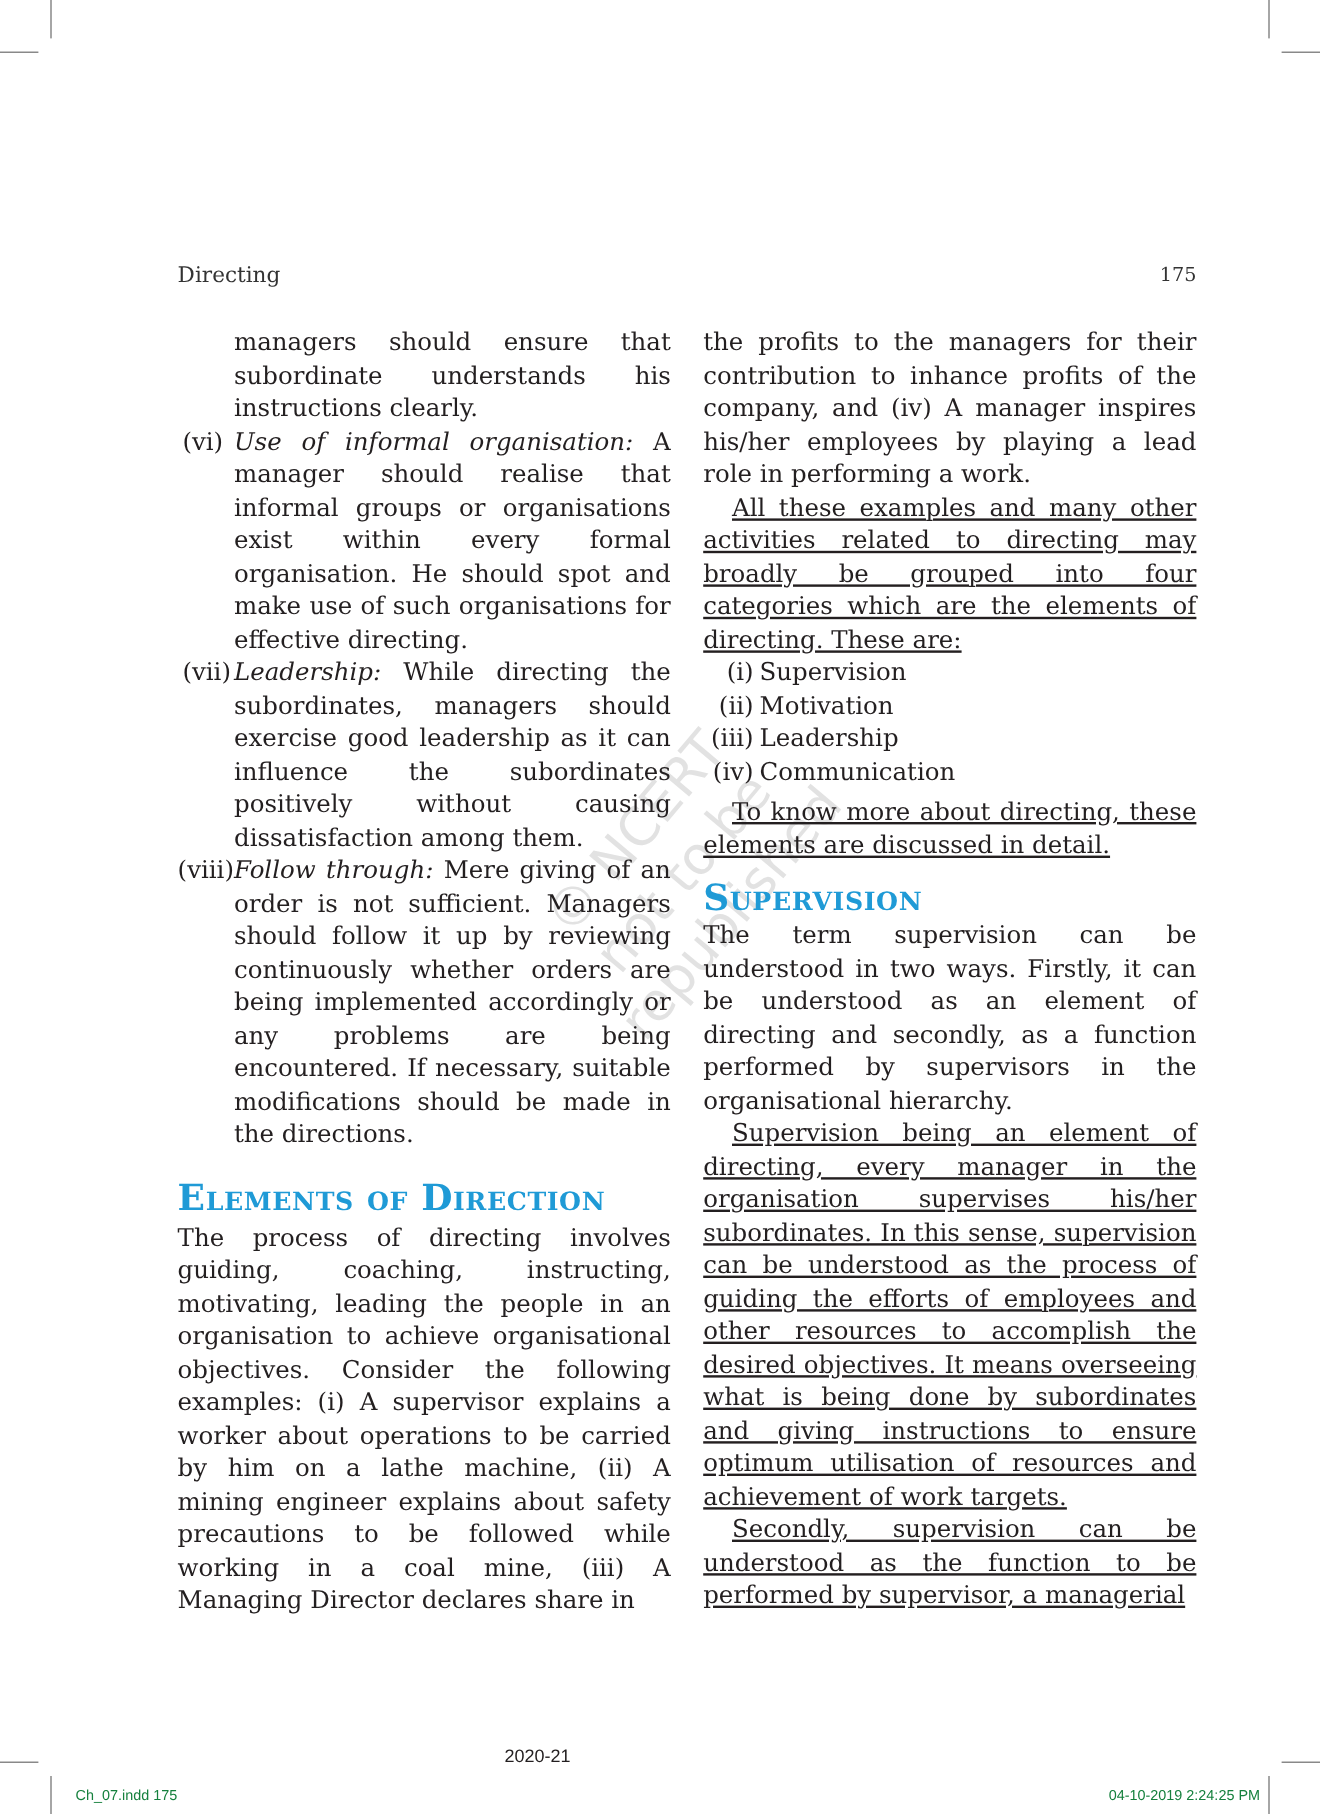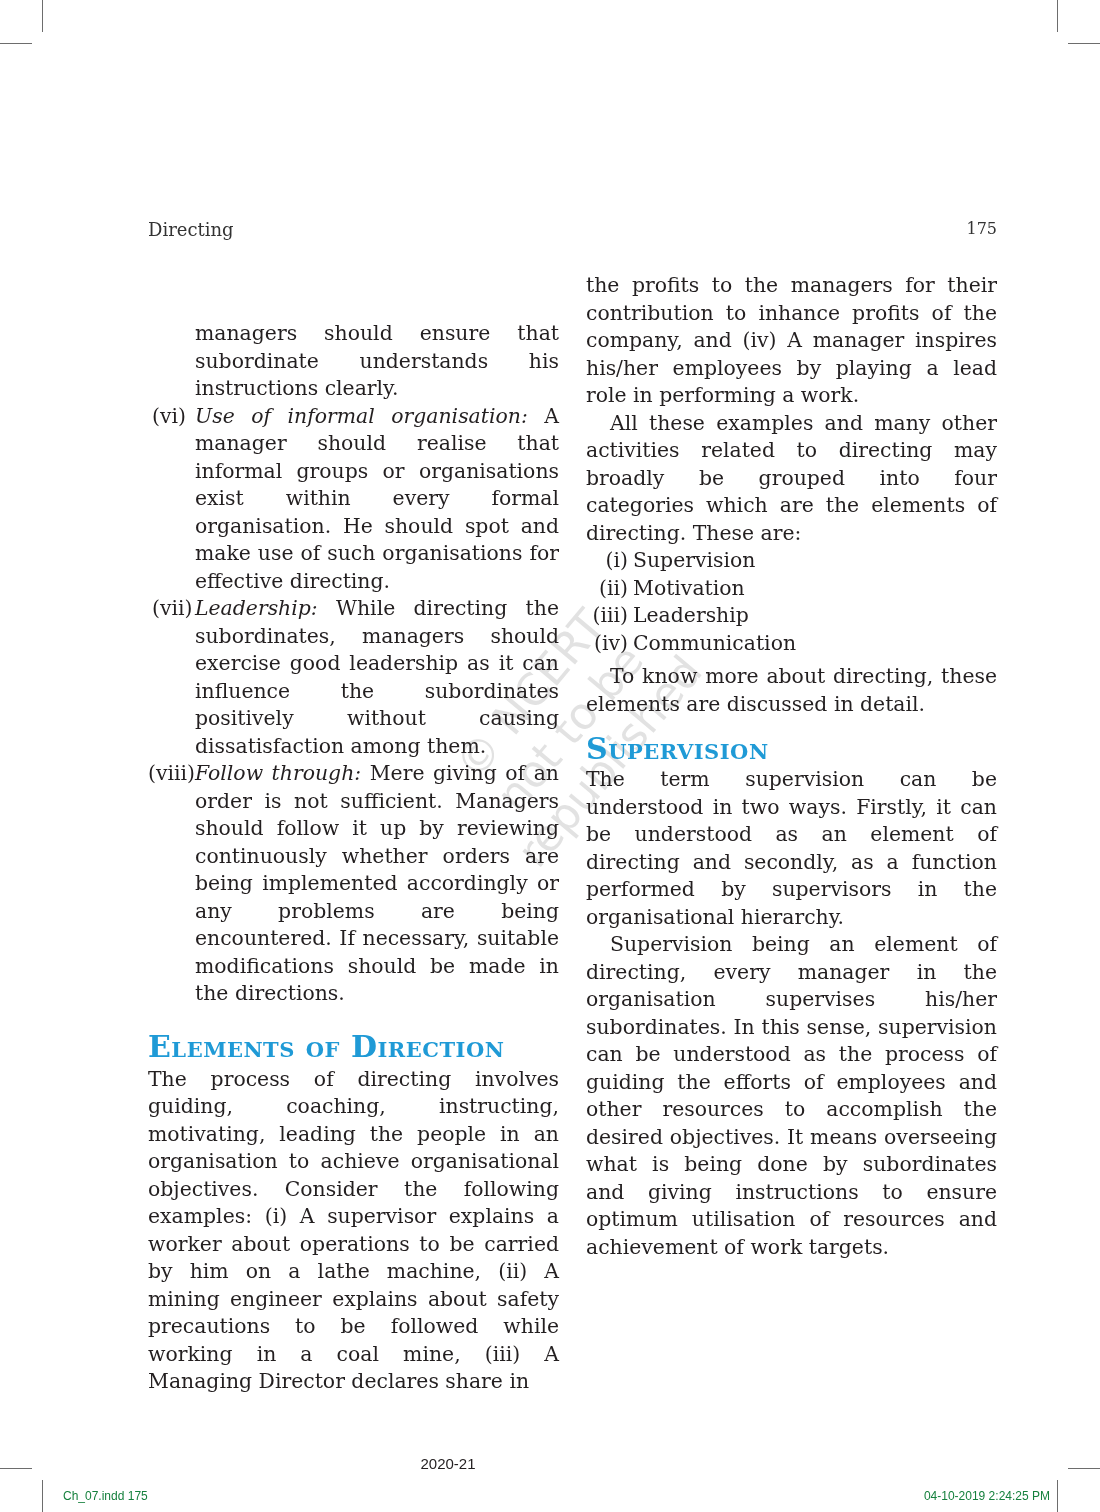--- a/index.html
+++ b/index.html
@@ -18,24 +18,24 @@
     }
     .page-number {
       position: absolute; top: 219px; right: 103px;
       font-size: 16px; color: #333;
     }
     .col {
       position: absolute; top: 272px; width: 411px;
       font-size: 20.4px; line-height: 27.5px;
       text-align: justify;
     }
-    .col.left { left: 148px; margin-top: 48px; }
+    .col.left { left: 148px; }
     .col.right { left: 586px; }
     .col p { margin: 0; }
-    .indent { text-indent: 24px; }
+    .indent { text-indent: 24px; text-decoration: underline; }
     .item { position: relative; padding-left: 47px; }
     .item .num { position: absolute; left: 4px; top: 0; }
     .item.wide .num { left: 0; }
     .cont { padding-left: 47px; }
     em { font-style: italic; }
 
     .heading {
       color: #1f9ad6; font-weight: bold;
       font-family: "DejaVu Serif", "Liberation Serif", serif;
       font-variant: small-caps; letter-spacing: 0.5px;
@@ -124,17 +124,18 @@
     <div class="li">
       <span class="num">(iv)</span><span>Communication</span>
     </div>
   </div>
 
   <p class="indent after-list">To know more about directing, these elements are discussed in detail.</p>
 
   <h2 class="heading h-supervision">Supervision</h2>
   <p>The term supervision can be understood in two ways. Firstly, it can be understood as an element of directing and secondly, as a function performed by supervisors in the organisational hierarchy.</p>
   <p class="indent">Supervision being an element of directing, every manager in the organisation supervises his/her subordinates. In this sense, supervision can be understood as the process of guiding the efforts of employees and other resources to accomplish the desired objectives. It means overseeing what is being done by subordinates and giving instructions to ensure optimum utilisation of resources and achievement of work targets.</p>
+  <p class="indent">Secondly, supervision can be understood as the function to be performed by supervisor, a managerial</p>
 </div>
 
 <div class="footer-year">2020-21</div>
 <div class="slug left">Ch_07.indd   175</div>
 <div class="slug right">04-10-2019   2:24:25 PM</div>
 
 </body></html>

